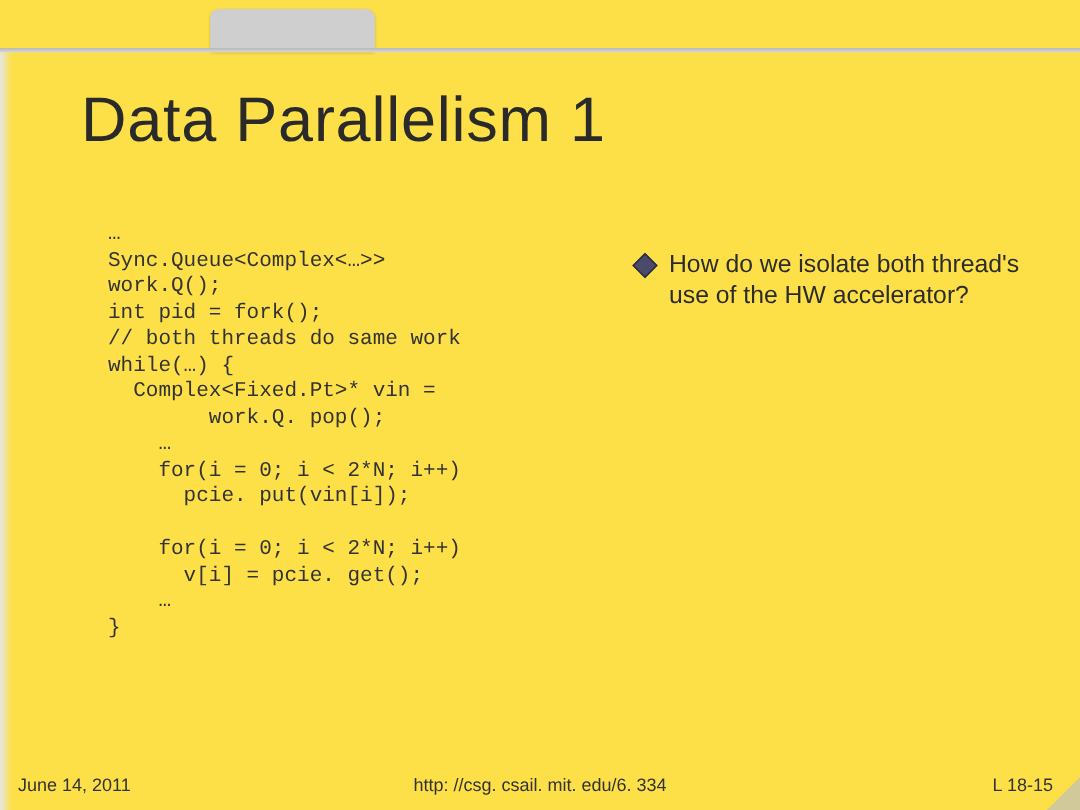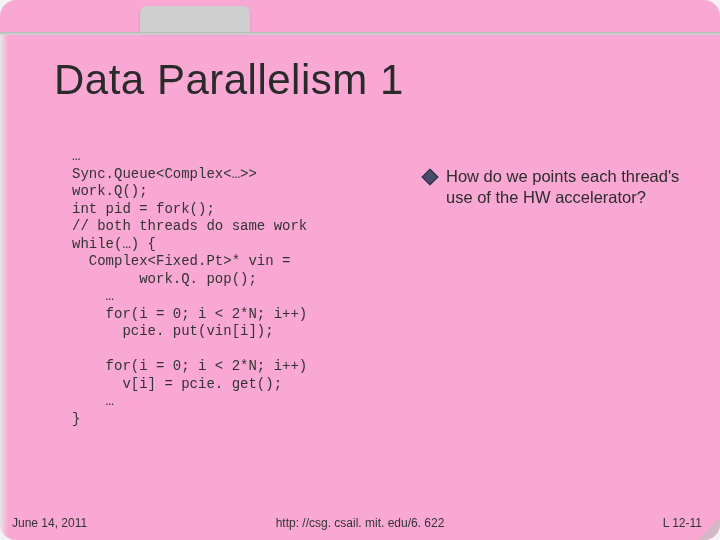--- a/index.html
+++ b/index.html
@@ -8,24 +8,23 @@
     width: 720px;
     height: 540px;
     background: #f4f4f4;
     font-family: "Trebuchet MS", "Verdana", sans-serif;
     color: #2f2f2f;
   }
   .slide {
     position: relative;
     width: 720px;
     height: 540px;
-    background: #f9a8d4;
+    background: #fde047;
     box-sizing: border-box;
     overflow: hidden;
-    border-radius: 16px;
   }
   .topbar {
     position:absolute;
     left:0; right:0; top:0;
     height: 36px;
   }
   .topbar::after{
     content:"";
     position:absolute;
     left:0; right:0; top:32px;
@@ -132,23 +131,23 @@
       pcie. put(vin[i]);
 
     for(i = 0; i &lt; 2*N; i++)
       v[i] = pcie. get();
     …
 }</div>
 
   <div class="bullets">
     <div class="bullet">
       <div class="dia"></div>
-      <div>How do we points each thread's use of the HW accelerator?</div>
+      <div>How do we isolate both thread's use of the HW accelerator?</div>
     </div>
   </div>
 
   <div class="footer">
     <span class="date">June 14, 2011</span>
-    <span class="url">http: //csg. csail. mit. edu/6. 622</span>
-    <span class="page">L 12-11</span>
+    <span class="url">http: //csg. csail. mit. edu/6. 334</span>
+    <span class="page">L 18-15</span>
   </div>
   <div class="corner"></div>
 </div>
 
 </body></html>

